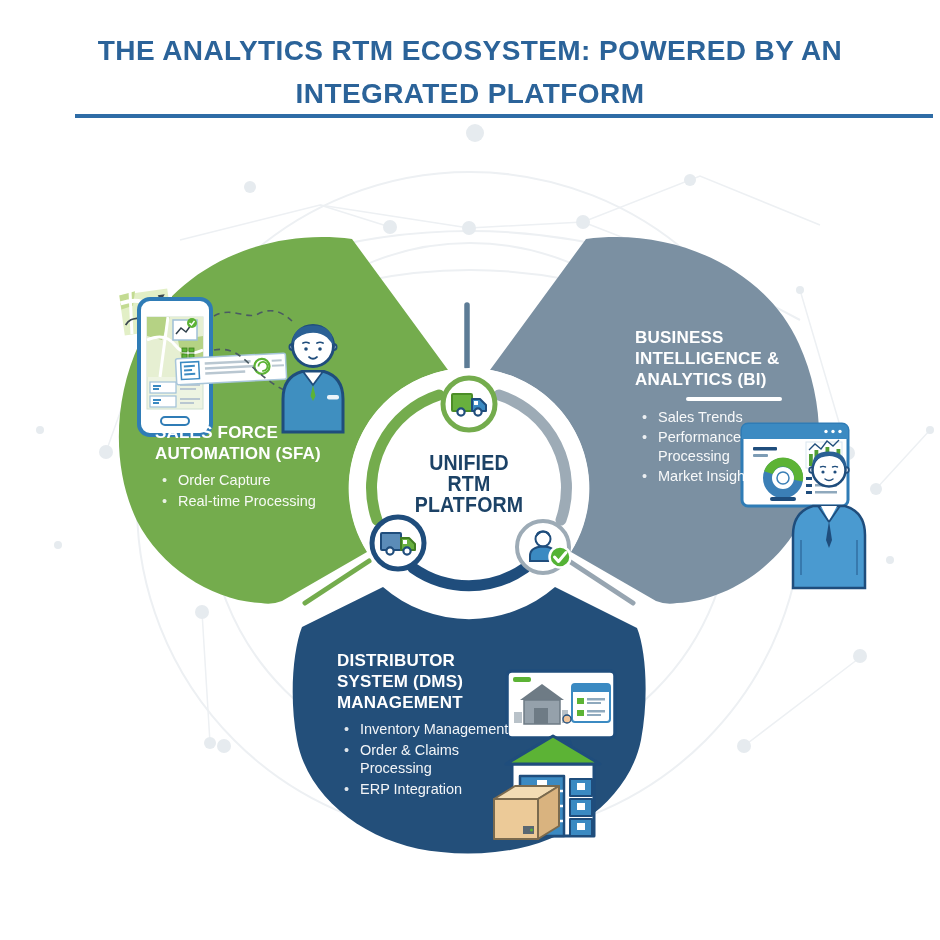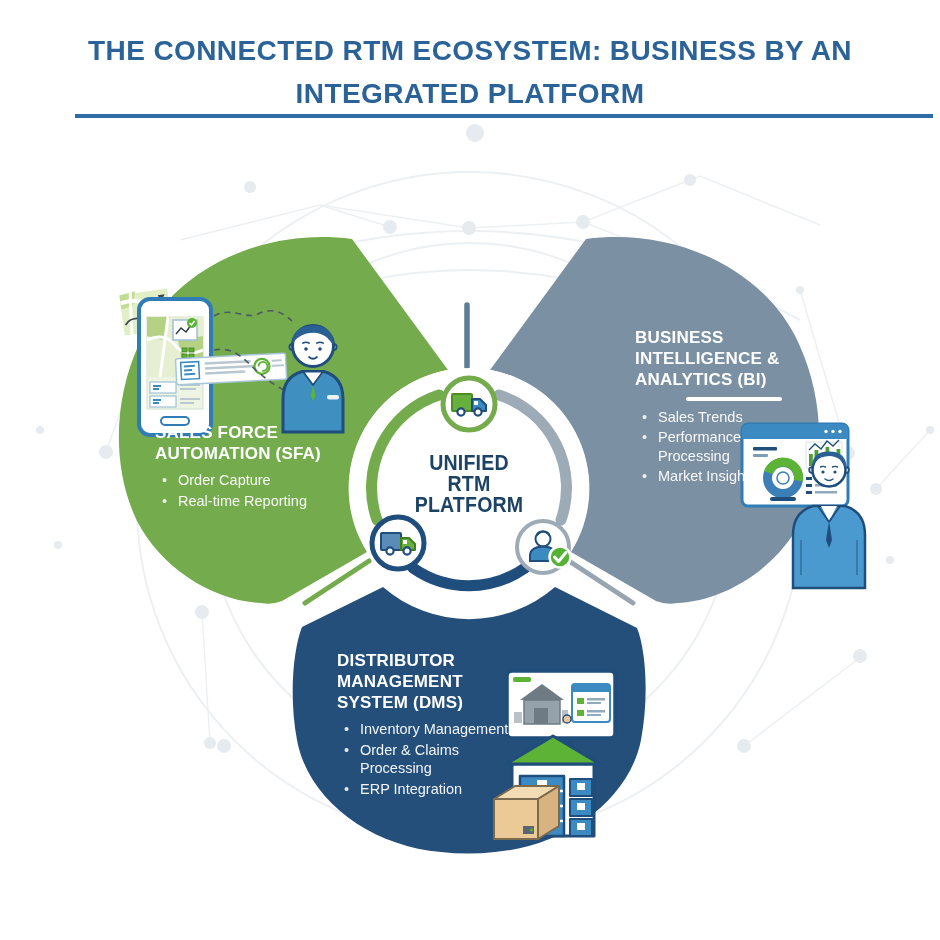--- a/index.html
+++ b/index.html
@@ -20,21 +20,21 @@
   .bi-sec{position:absolute;left:597px;top:327px;width:178px;margin-left:38px;}
   .bi-underline{width:96px;height:3.5px;background:#fff;border-radius:2px;margin:7px 0 3px 51px;}
   .dms-sec{position:absolute;left:337px;top:650px;width:196px;}
 </style>
 </head>
 <body>
 
 <div class="canvas">
 
   <div class="title">
-    <div>THE CONNECTED RTM ECOSYSTEM: BUSINESS BY AN</div>
+    <div>THE ANALYTICS RTM ECOSYSTEM: POWERED BY AN</div>
     <div>INTEGRATED PLATFORM</div>
   </div>
   <div class="rule"></div>
 
   <svg class="diagram" width="940" height="940" viewBox="0 0 940 940">
 
     <g fill="none" stroke="#edf0f3" stroke-width="2">
       <circle cx="470" cy="505" r="262"></circle>
       <circle cx="470" cy="505" r="333"></circle>
       <path d="M 140 320 Q 470 142 800 320"></path>
@@ -310,43 +310,43 @@
     <div>PLATFORM</div>
   </div>
 
   <div class="sfa-sec">
     <div class="lobe-h">
       <div>SALES FORCE</div>
       <div>AUTOMATION (SFA)</div>
     </div>
     <ul class="lobe-ul">
       <li>Order Capture</li>
-      <li>Real-time Reporting</li>
+      <li>Real-time Processing</li>
     </ul>
   </div>
 
   <div class="bi-sec">
     <div class="lobe-h">
       <div>BUSINESS</div>
       <div>INTELLIGENCE &amp;</div>
       <div>ANALYTICS (BI)</div>
     </div>
     <div class="bi-underline"></div>
     <ul class="lobe-ul">
       <li>Sales Trends</li>
       <li>Performance Processing</li>
       <li>Market Insights</li>
     </ul>
   </div>
 
   <div class="dms-sec">
     <div class="lobe-h">
       <div>DISTRIBUTOR</div>
+      <div>SYSTEM (DMS)</div>
       <div>MANAGEMENT</div>
-      <div>SYSTEM (DMS)</div>
     </div>
     <ul class="lobe-ul">
       <li>Inventory Management</li>
       <li>Order &amp; Claims Processing</li>
       <li>ERP Integration</li>
     </ul>
   </div>
 
 </div>
 

